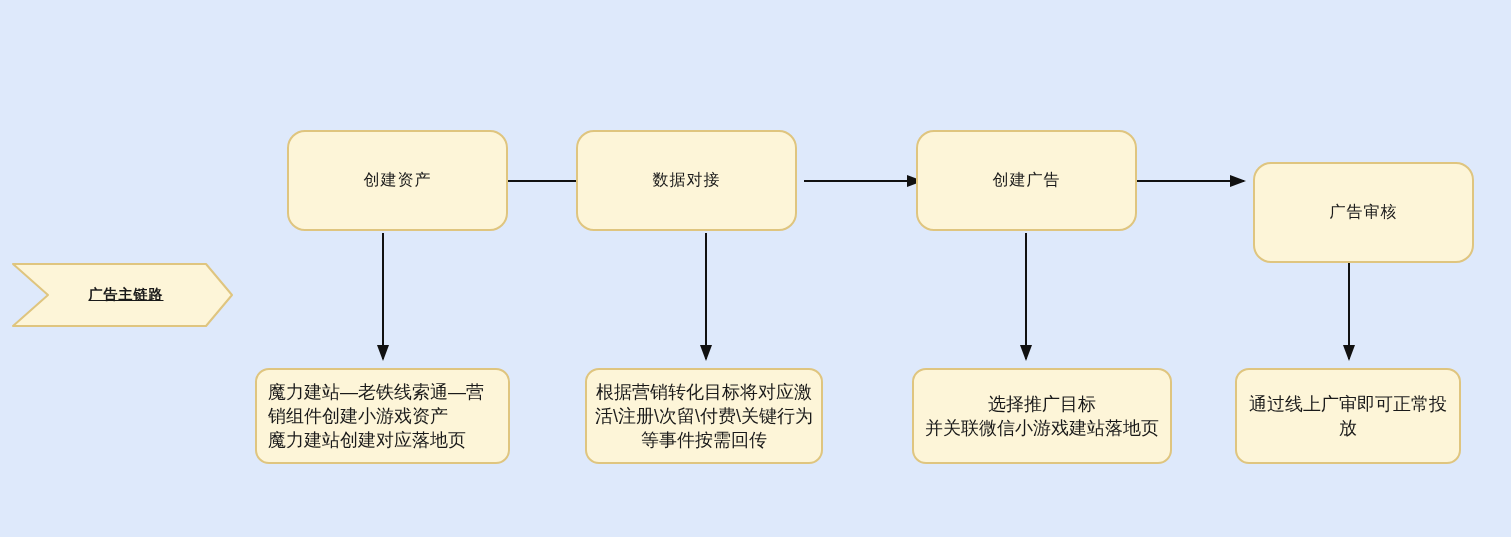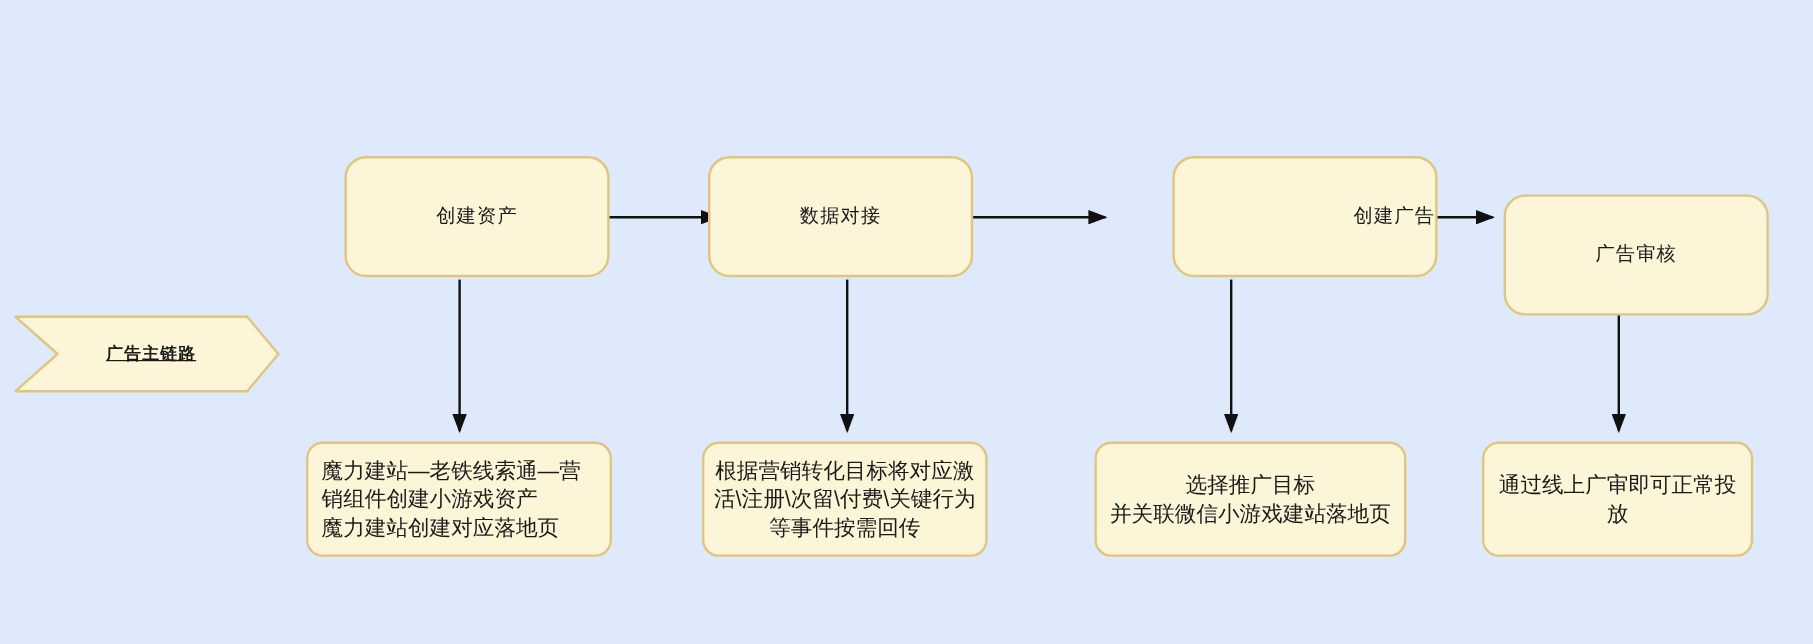--- a/index.html
+++ b/index.html
@@ -94,24 +94,24 @@
   <div class="banner">
     <svg width="224" height="66" viewBox="0 0 224 66" xmlns="http://www.w3.org/2000/svg">
       <polygon points="3,2 196,2 222,33 196,64 3,64 38,33" fill="#fdf5d8" stroke="#dfc57f" stroke-width="2" stroke-linejoin="round"></polygon>
     </svg>
     <span class="banner-label">广告主链路</span>
   </div>
 
   <div class="step-node" style="left:287px;">
     <span>创建资产</span>
   </div>
-  <div class="step-node" style="left:590px;">
+  <div class="step-node" style="left:576px;">
     <span>数据对接</span>
   </div>
-  <div class="step-node" style="left:977px;justify-content:flex-end;">
+  <div class="step-node" style="left:916px;">
     <span>创建广告</span>
   </div>
   <div class="step-node" style="left:1253px;margin-top:32px;">
     <span>广告审核</span>
   </div>
 
   <div class="note-node" style="left:585px; width:238px; padding:0 8px;">
     <span>根据营销转化目标将对应激活\注册\次留\付费\关键行为等事件按需回传</span>
   </div>
   <div class="note-node align-left" style="left:255px; width:255px;">

